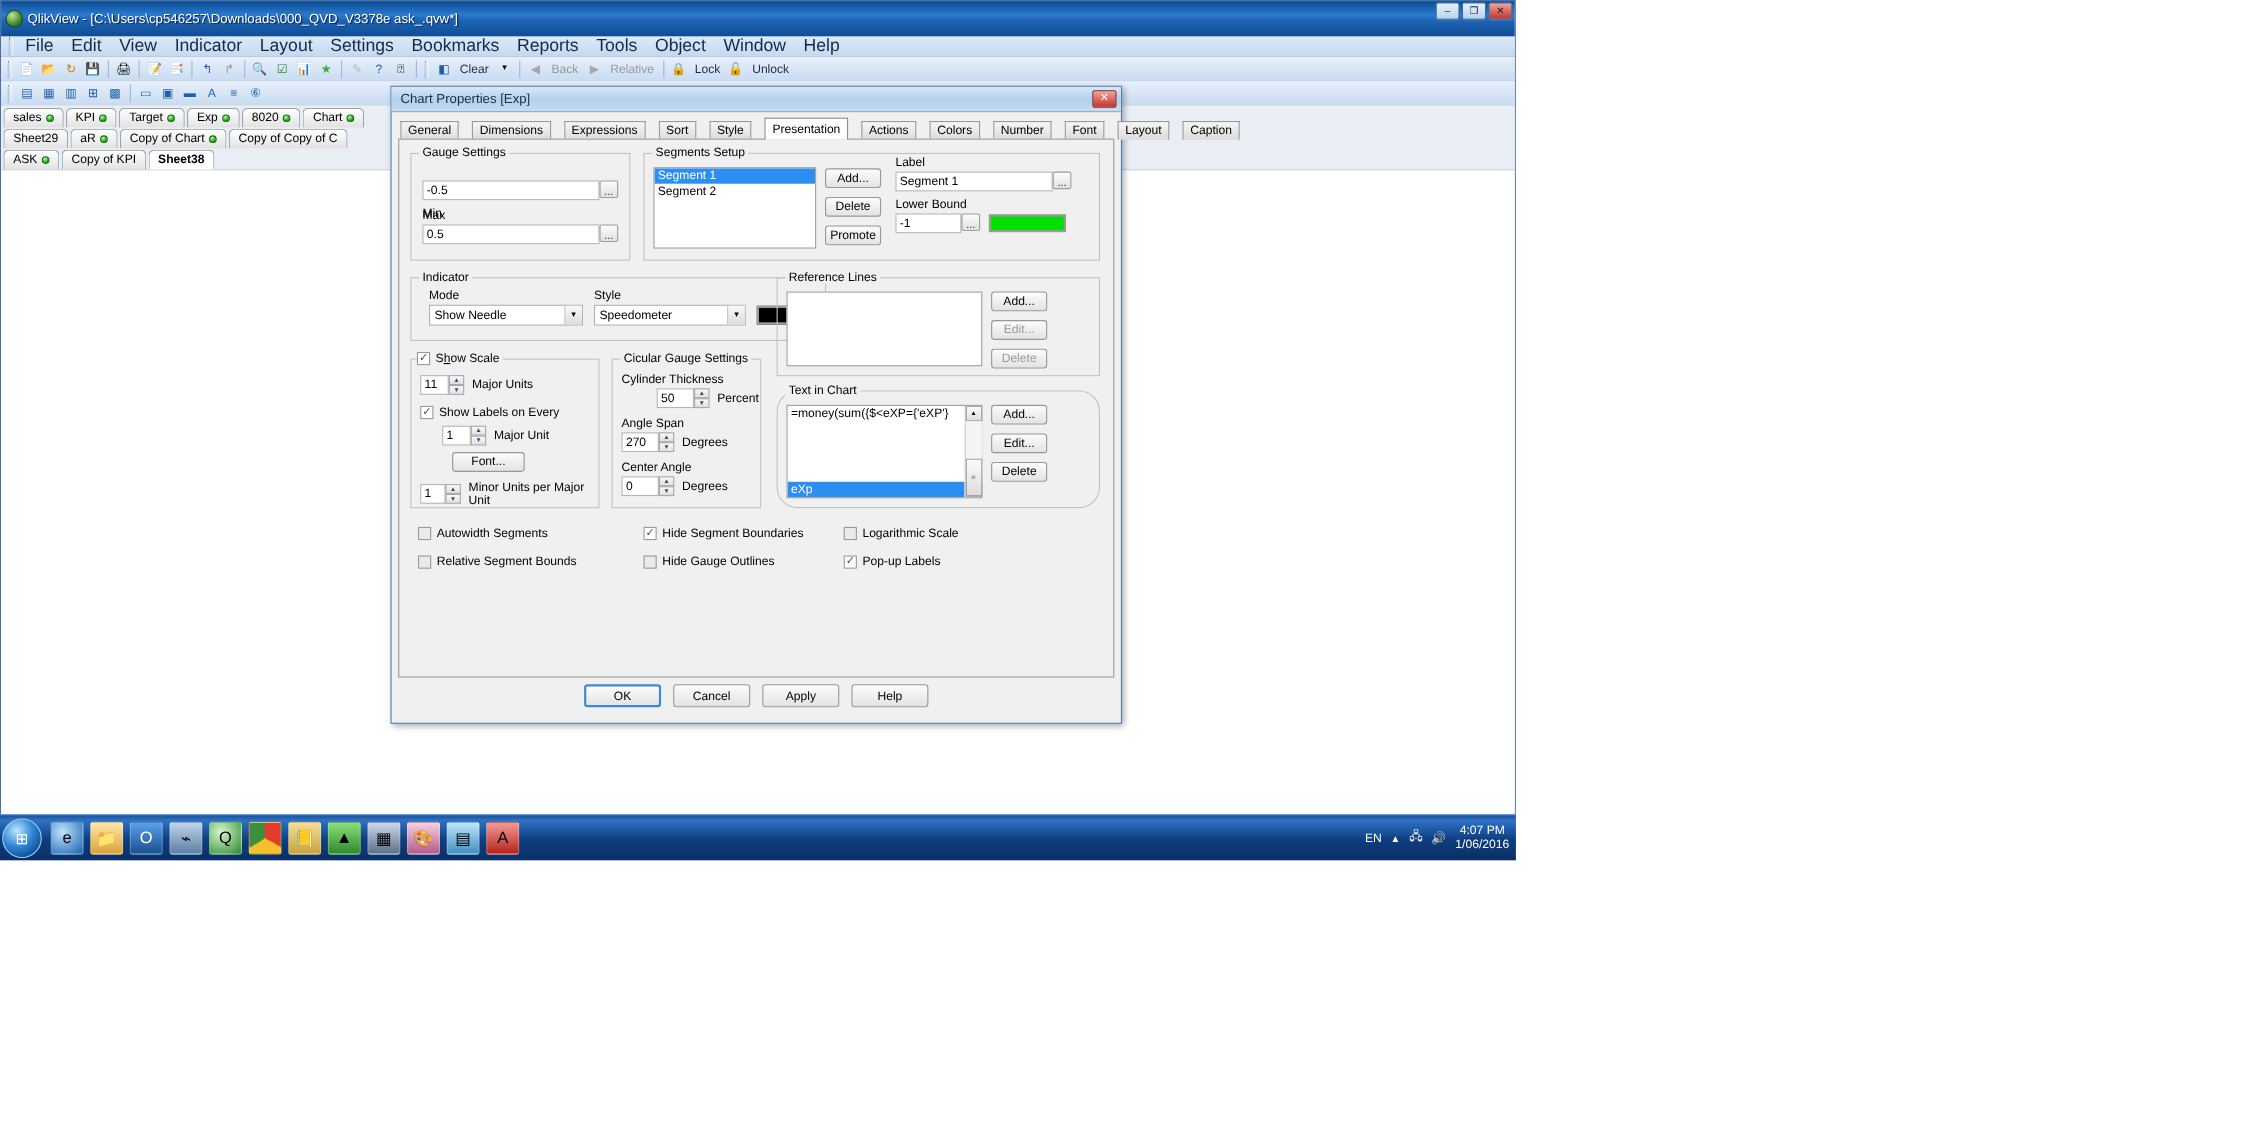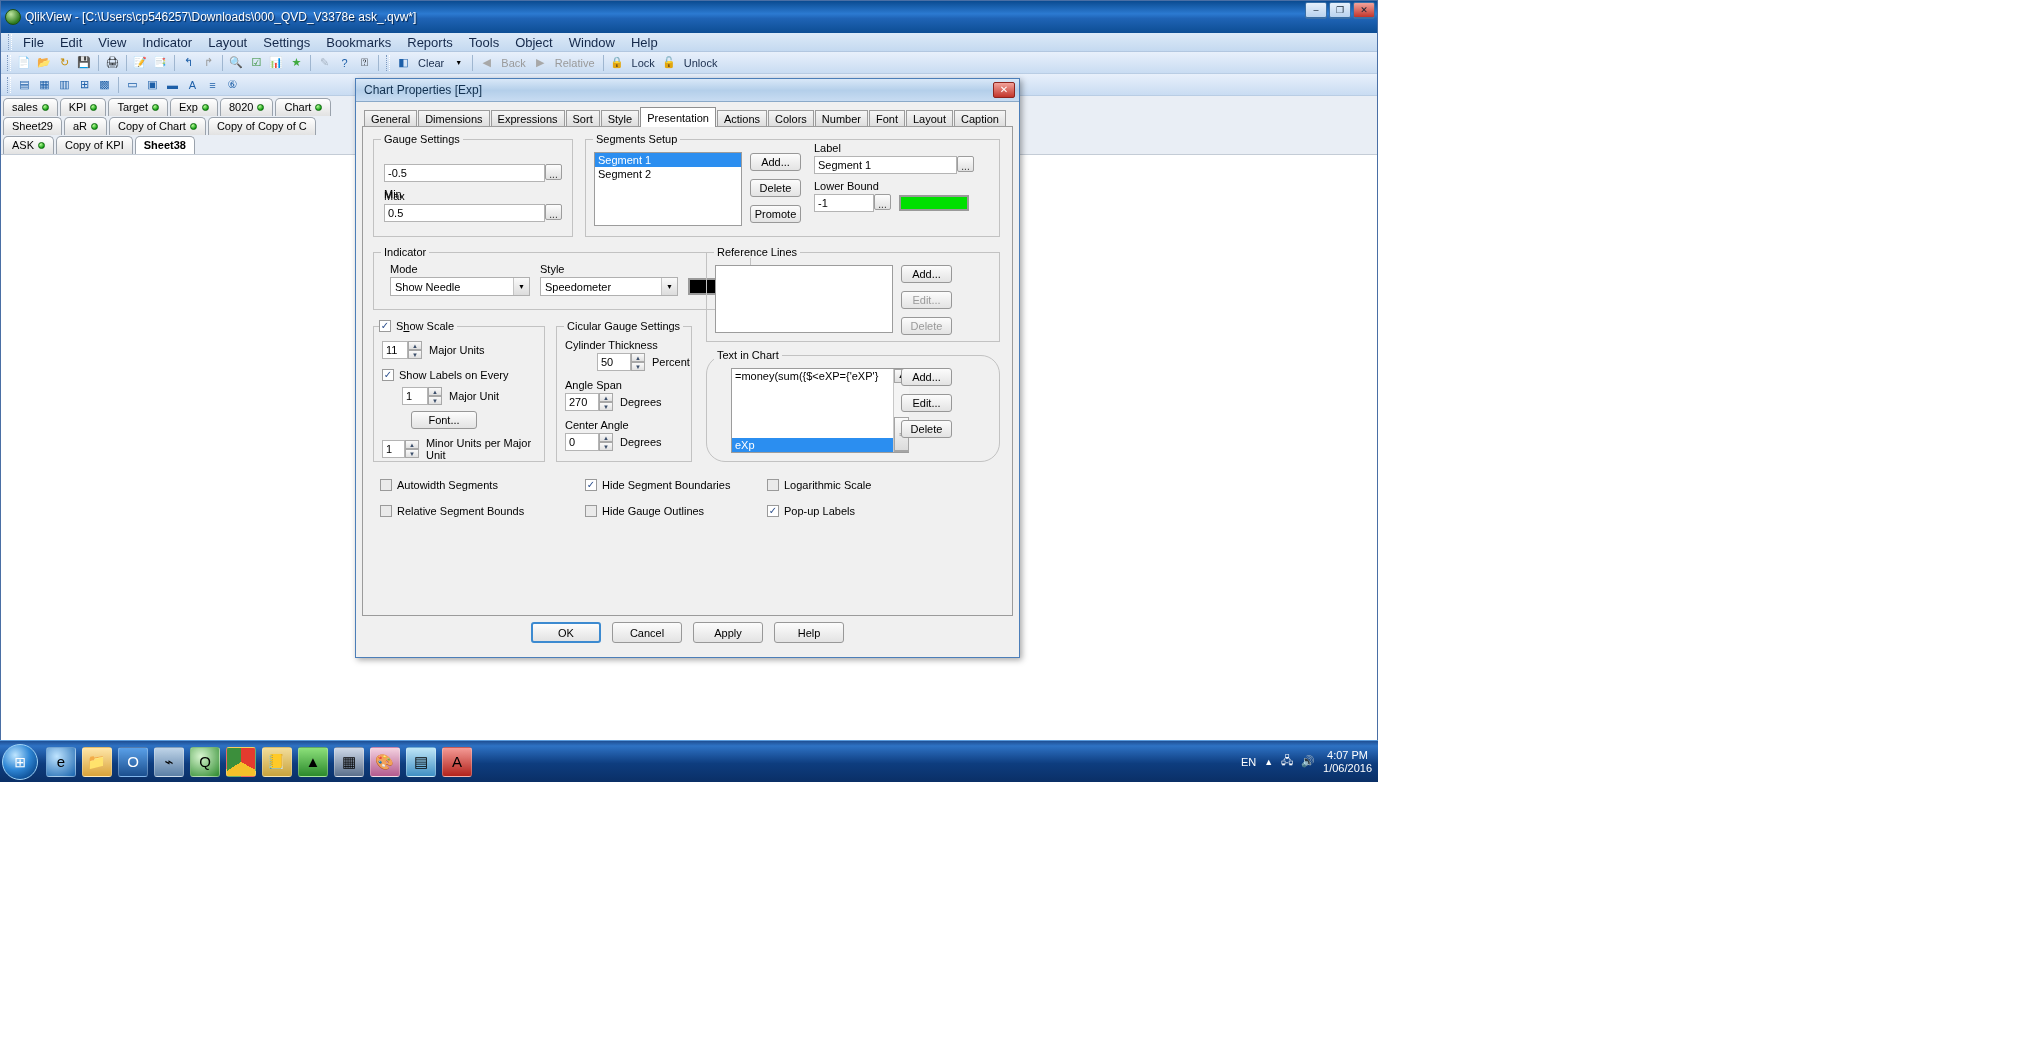--- a/index.html
+++ b/index.html
@@ -39,21 +39,21 @@
     border:1px solid #3a6ea5; border-radius:2px;
     display:flex;align-items:center;justify-content:center;
     font-size:9px;color:#123; line-height:1;
   }
   
   .menubar {
     height:19px; background:linear-gradient(to bottom,#ddeaf8,#c4d9f0);
     display:flex; align-items:center; border-bottom:1px solid #b2c7e0;
     padding-left:4px;
   }
-  .menu-item { padding:2px 8px; font-size:13px; color:#14284a; }
+  .menu-item { padding:2px 8px; font-size:16px; color:#14284a; }
   
   .toolbar {
     height:22px; background:linear-gradient(to bottom,#e8f0fb,#c9dcf2);
     display:flex; align-items:center; gap:1px; padding:0 3px;
     border-bottom:1px solid #b9cde4;
   }
   .tbtn {
     width:19px;height:19px; display:flex;align-items:center;justify-content:center;
     font-size:11px; border:1px solid transparent; border-radius:2px;
   }
@@ -103,21 +103,21 @@
     font-size:12px; color:#12304f;
   }
   .dlg-title span.t { flex:1; }
   .dlg-close {
     width:22px;height:16px;border-radius:2px;
     background:linear-gradient(to bottom,#f3a39b,#c2352b);
     border:1px solid #8d241d; color:#fff; font-size:10px;
     display:flex;align-items:center;justify-content:center; line-height:1;
   }
   .dlg-body { flex:1; padding:5px 6px 6px 6px; display:flex; flex-direction:column; }
-  .tabstrip { display:flex; align-items:flex-end; height:20px; padding-left:2px; gap:1px;}
+  .tabstrip { display:flex; align-items:flex-end; height:20px; padding-left:2px; gap:12px;}
   .ptab {
     background:linear-gradient(to bottom,#f6f6f6,#dcdcdc);
     border:1px solid #9b9b9b; border-bottom:none;
     padding:2px 6px 2px 6px; font-size:11px; height:17px;
     display:flex;align-items:center;
   }
   .ptab.active {
     background:#fff; height:20px; font-size:11px;
     border-color:#8f8f8f; position:relative; z-index:3;
   }
@@ -571,21 +571,21 @@
       <div class="group" style="left:343px; top:125px; width:294px; height:90px;">
         <div class="glabel">Reference Lines</div>
         <div class="listbox" style="position:absolute;left:8px;top:12px;width:178px;height:68px;"></div>
         <div class="btn" style="position:absolute;left:194px;top:12px;width:51px;height:18px;">Add...</div>
         <div class="btn" style="position:absolute;left:194px;top:38px;width:51px;height:18px;color:#9a9a9a">Edit...</div>
         <div class="btn" style="position:absolute;left:194px;top:64px;width:51px;height:18px;color:#9a9a9a">Delete</div>
       </div>
 
       <div class="group" style="left:343px; top:228px; width:294px; height:107px;border-radius:19px;">
         <div class="glabel">Text in Chart</div>
-        <div style="position:absolute;left:8px;top:12px;width:178px;height:85px;display:flex;border:1px solid #9c9c9c;background:#fff;margin-left:16px;">
+        <div style="position:absolute;left:8px;top:12px;width:178px;height:85px;display:flex;border:1px solid #9c9c9c;background:#fff;">
           <div style="flex:1;display:flex;flex-direction:column;justify-content:space-between;overflow:hidden;">
             <div class="lb-item" style="overflow:hidden;text-overflow:clip;">=money(sum({$&lt;eXP={'eXP'}</div>
             <div class="lb-item sel">eXp</div>
           </div>
           <div class="scrollv">
             <div class="ar">▲</div>
             <div class="track">
                 <div class="thumb">≡</div>
               </div>
             <div class="ar">▼</div>

